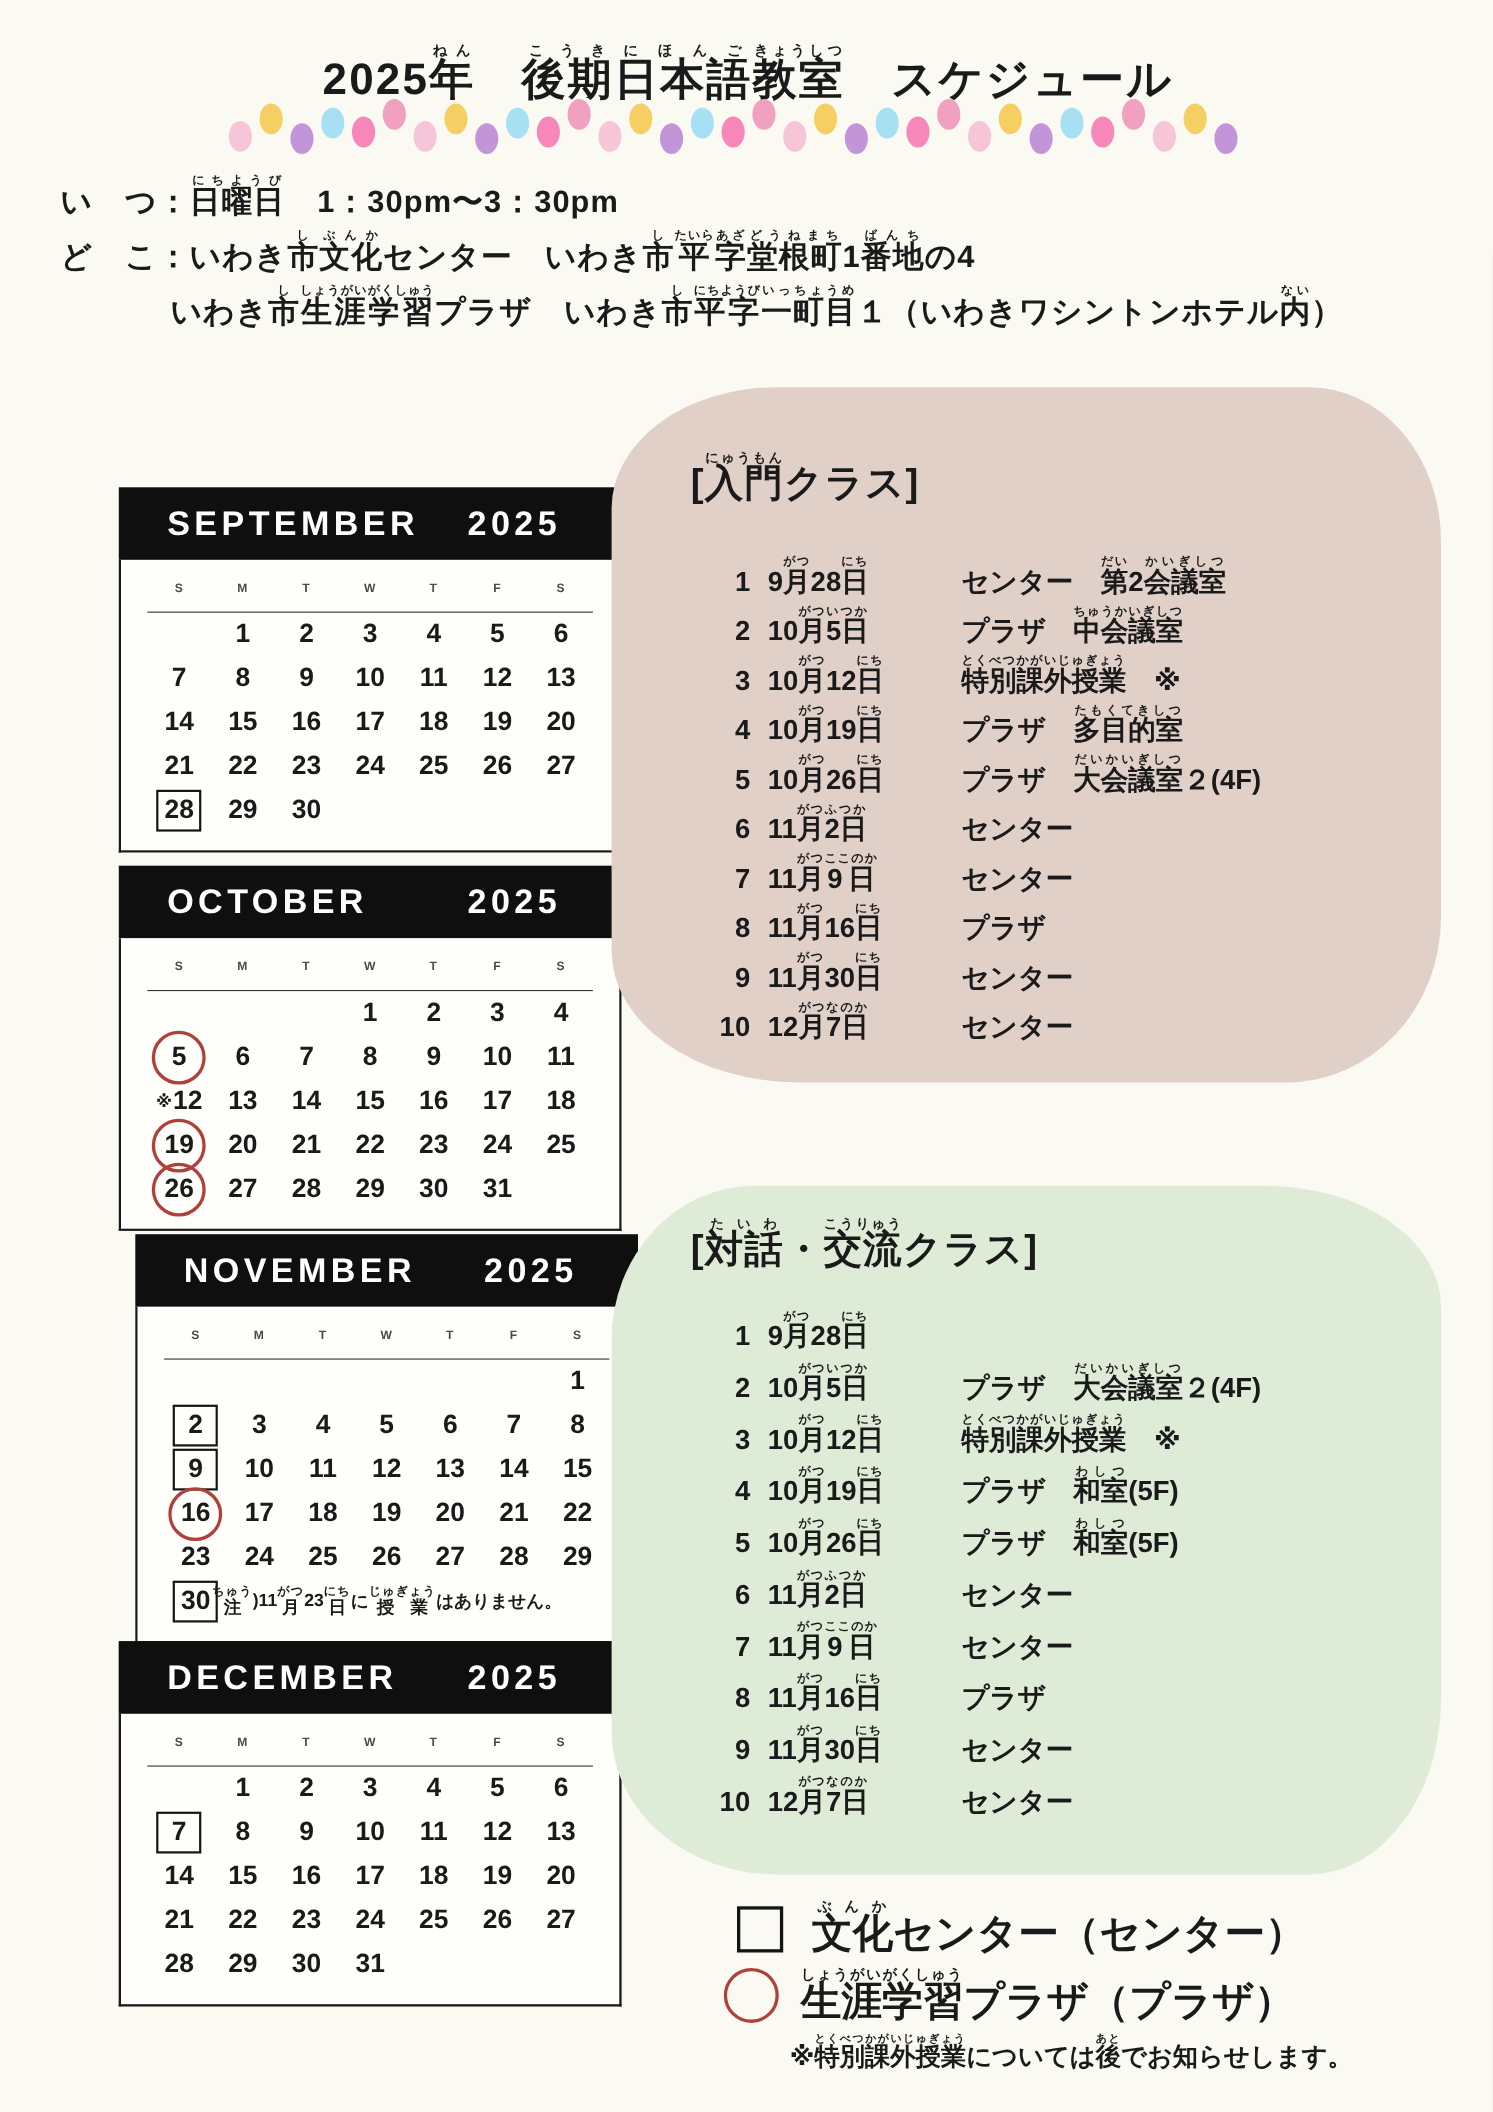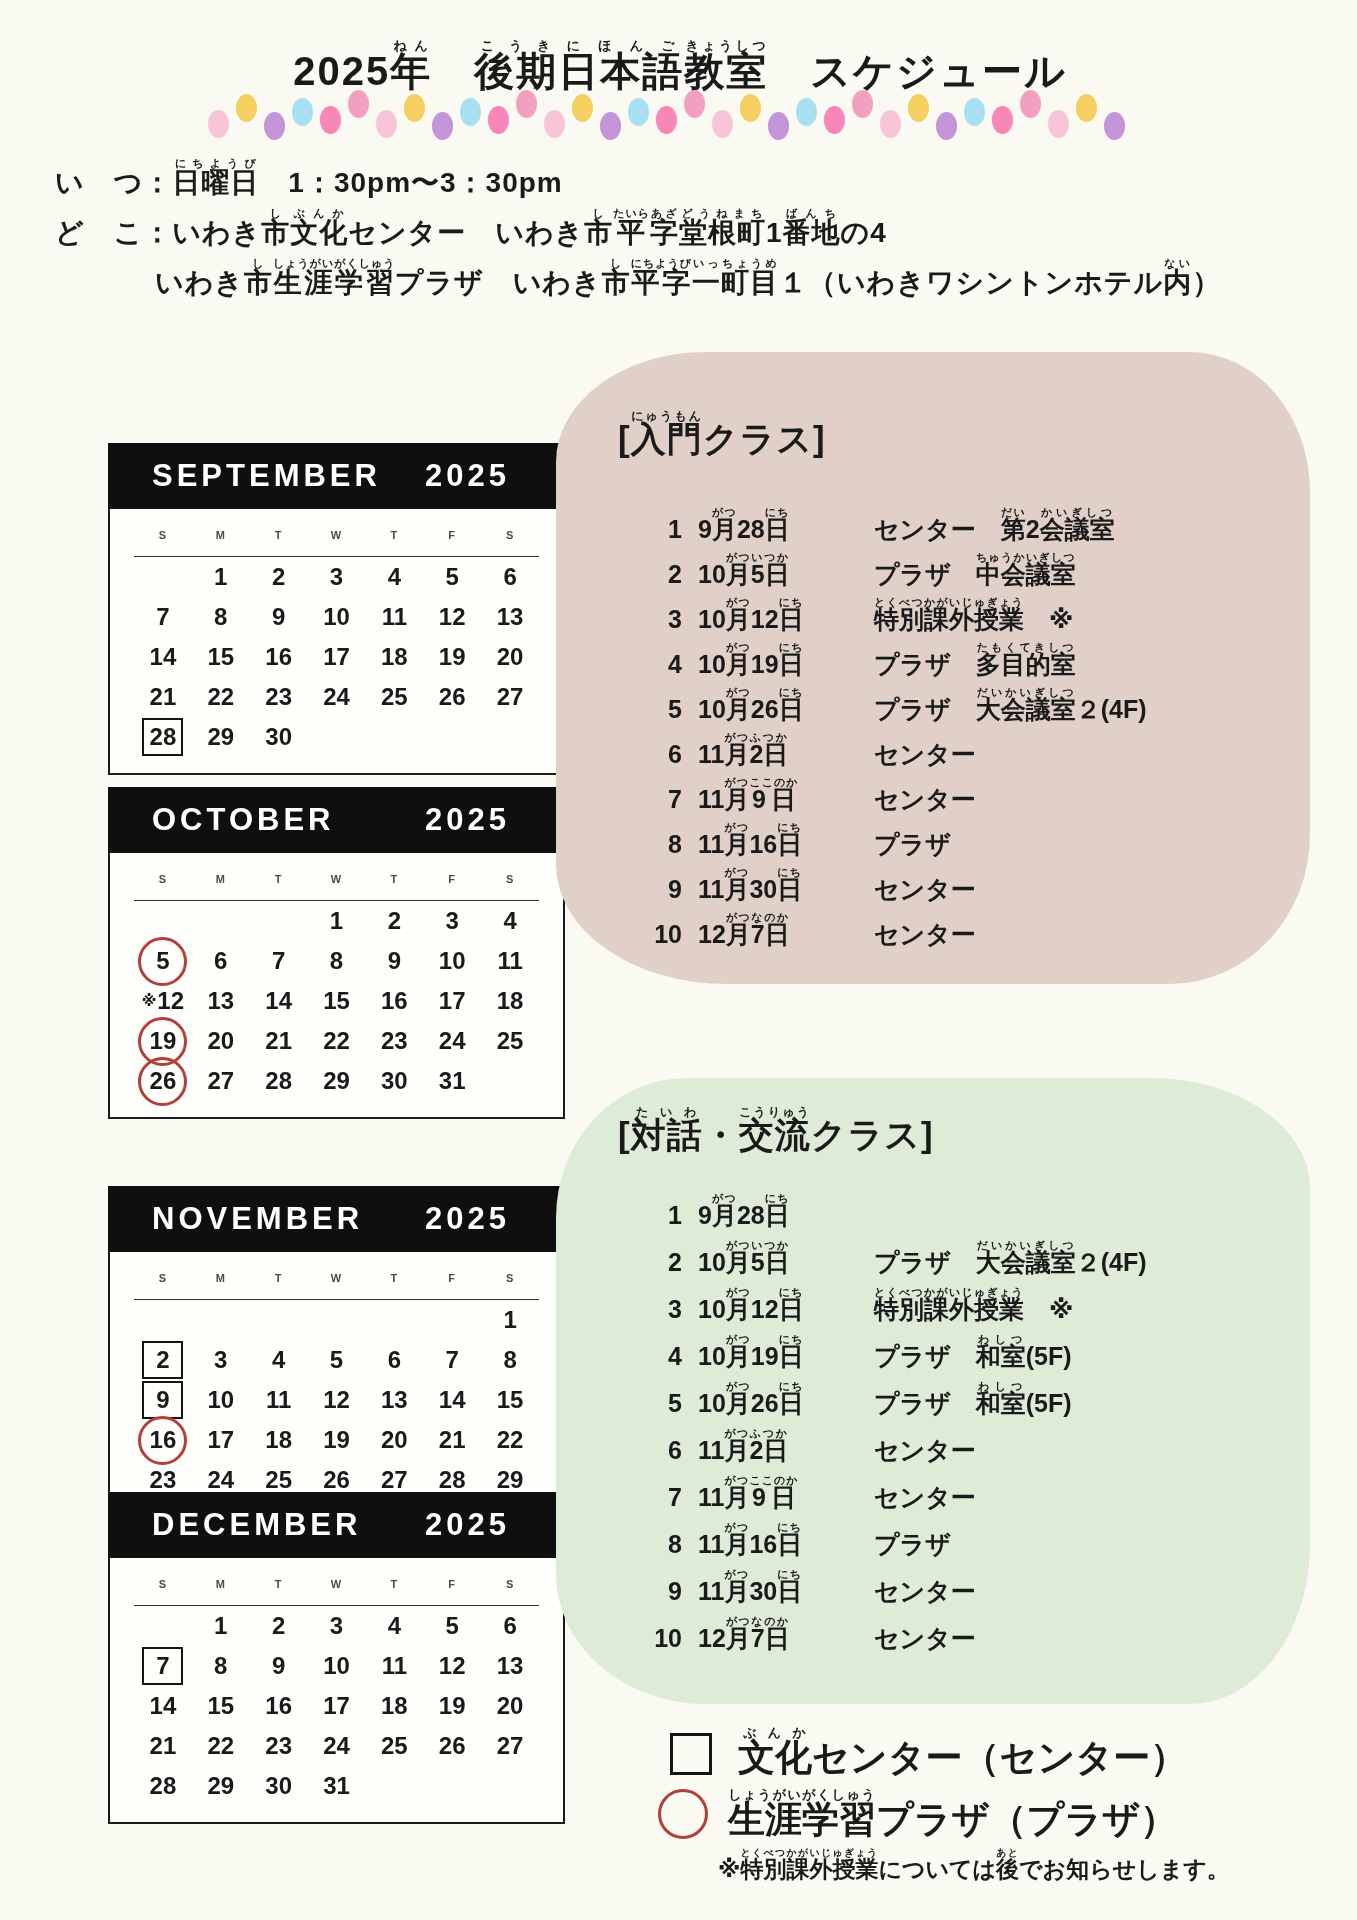--- a/index.html
+++ b/index.html
@@ -39,21 +39,21 @@
   .cal-note{position:absolute;left:68px;height:40px;display:flex;align-items:center;
             font-size:16px;white-space:nowrap;letter-spacing:0;}
   .cal-note rt{font-size:11px;}
 
   
   .blob{position:absolute;left:556px;width:754px;}
   #blob-nyumon{top:352px;height:632px;background:#E0D0C8;
       border-radius:150px 120px 140px 170px / 110px 140px 150px 120px;}
   #blob-taiwa{top:1078px;height:626px;background:#DDEBD7;
       border-radius:130px 160px 120px 150px / 140px 110px 160px 130px;}
-  .class-header{position:absolute;left:62px;margin:0;font-size:35px;letter-spacing:1px;line-height:1.4;}
+  .class-header{position:absolute;left:72px;margin:0;font-size:35px;letter-spacing:1px;line-height:1.4;}
   .class-header rt{font-size:12px;}
   #blob-nyumon .class-header{top:58px;}
   #blob-taiwa .class-header{top:28px;}
   .class-items{position:absolute;left:62px;right:30px;}
   #blob-nyumon .class-items{top:146px;}
   #blob-taiwa .class-items{top:104px;}
   .ci{display:flex;align-items:flex-end;height:45px;}
   #blob-taiwa .ci{height:47px;}
   .ci-no{width:64px;text-align:right;font-size:25px;line-height:1.1;}
   .ci-date{width:176px;margin-left:16px;font-size:25px;white-space:nowrap;line-height:1.1;}
@@ -198,21 +198,21 @@
             </div>
             <div class="cell">27</div>
             <div class="cell">28</div>
             <div class="cell">29</div>
             <div class="cell">30</div>
             <div class="cell">31</div>
             <div class="cell"></div>
           </div>
         </div>
       </section>
-      <section class="calendar" style="top: 1186px; background: rgb(250, 249, 242);">
+      <section class="calendar" style="top: 1122px; background: rgb(250, 249, 242); margin-left: 15px;">
         <header class="cal-head" style="background: rgb(15, 15, 15);">
           <span class="cal-month">NOVEMBER</span>
           <span class="cal-year">2025</span>
         </header>
         <div class="cal-body">
           <div class="wk-row">
             <span class="wk">S</span>
             <span class="wk">M</span>
             <span class="wk">T</span>
             <span class="wk">W</span>

